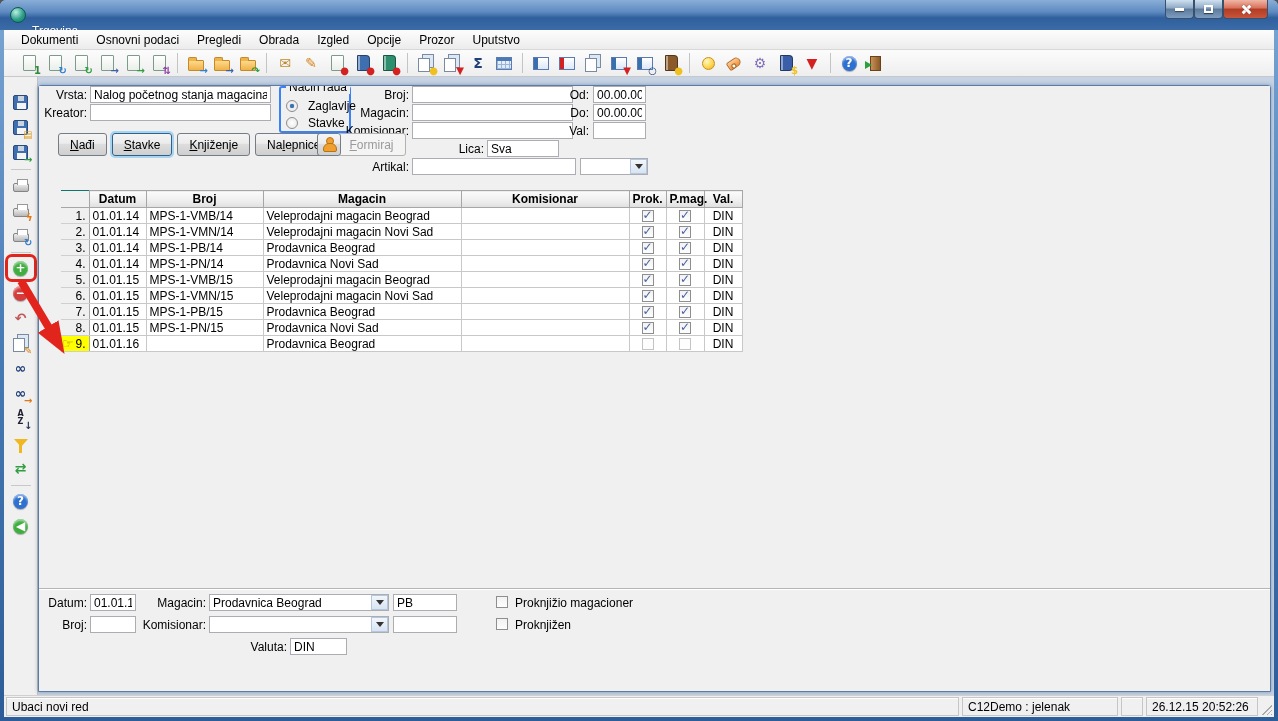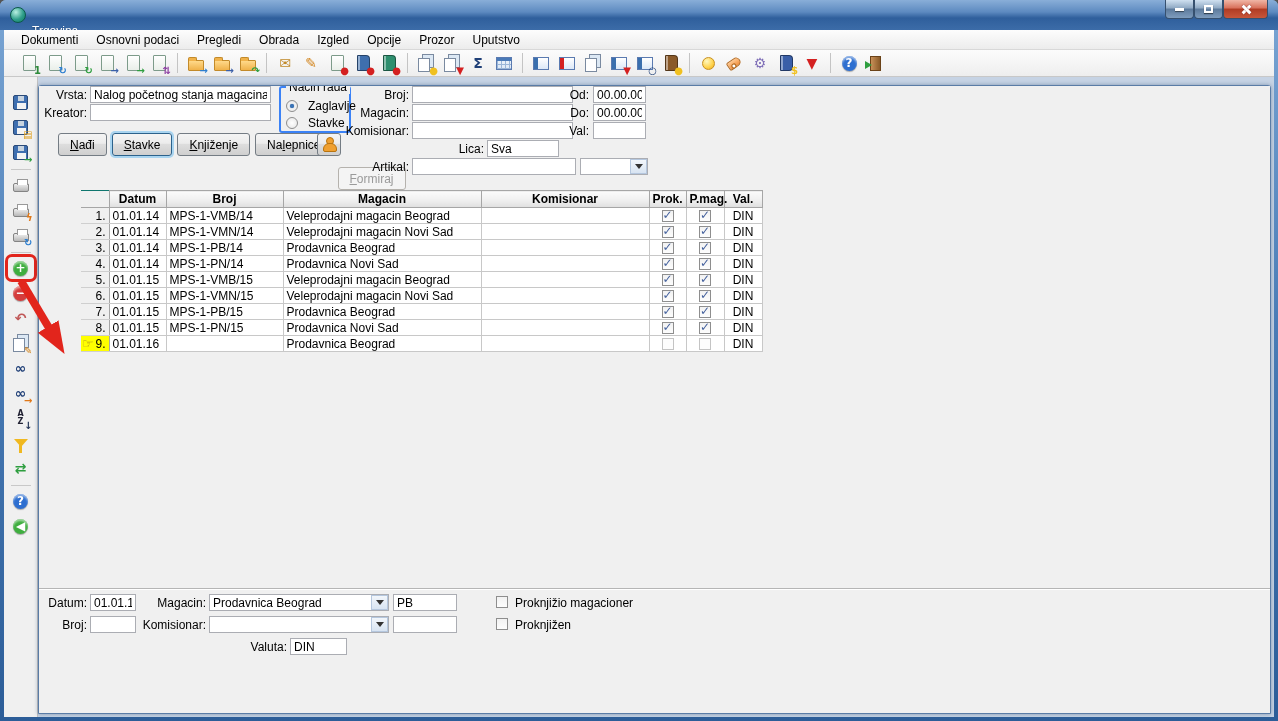--- a/index.html
+++ b/index.html
@@ -98,26 +98,26 @@
   .combo .cbtn i{width:0;height:0;border:4px solid transparent;border-top:5px solid #333;margin-top:4px;}
   .gb{position:absolute;border:2px solid #3b82f6;border-radius:3px;}
   .gb-title{position:absolute;top:-8px;left:5px;background:#f0f0f0;padding:0 3px;white-space:nowrap;}
   .radio-row{position:absolute;display:flex;align-items:center;gap:10px;white-space:nowrap;}
   .radio{width:12px;height:12px;border-radius:50%;border:1px solid #8e8e8e;background:radial-gradient(#ffffff,#e4e4e4);position:relative;flex:0 0 auto;}
   .radio.sel::after{content:"";position:absolute;left:3px;top:3px;width:4px;height:4px;border-radius:50%;background:#3a74b8;box-shadow:0 0 1px #1a4a88;}
   .btn{height:23px;padding:0 11px;font:12px "Liberation Sans",sans-serif;border:1px solid #747c84;border-radius:3px;
        background:linear-gradient(#f4f4f4,#ececec 45%,#dedede 46%,#cfcfcf);cursor:default;}
   .btn u{text-decoration:underline;}
   .btn.focused{border-color:#2c628b;box-shadow:0 0 0 2px #a8d4f0;}
-  .btn.disabled{color:#9a9a9a;border-color:#b5b2ad;background:#f4f4f4;box-shadow:none;margin-top:34px;}
+  .btn.disabled{color:#9a9a9a;border-color:#b5b2ad;background:#f4f4f4;box-shadow:none;}
   .pbtn{position:absolute;width:24px;height:23px;border:1px solid #747c84;border-radius:3px;display:flex;align-items:center;justify-content:center;
         background:linear-gradient(#f4f4f4,#ececec 45%,#dedede 46%,#cfcfcf);}
   #action-buttons{position:absolute;left:19px;top:47px;display:flex;gap:5px;}
   
-  table.grid-tbl{position:absolute;left:22px;top:104px;border-collapse:collapse;table-layout:fixed;width:681px;font:12px "Liberation Sans",sans-serif;background:#0f766e;margin-left:20px;}
+  table.grid-tbl{position:absolute;left:22px;top:104px;border-collapse:collapse;table-layout:fixed;width:681px;font:12px "Liberation Sans",sans-serif;background:#0f766e;}
   table.grid-tbl th{height:17px;padding:0 3px;font-weight:bold;text-align:center;
       background:linear-gradient(#fbfbfb,#eeeeee 60%,#dfdfdf);border:1px solid #a6a6a6;border-left:none;}
   table.grid-tbl th.corner{background:#f0f0f0;border:none;border-bottom:1px solid #a6a6a6;border-right:1px solid #a6a6a6;}
   table.grid-tbl td{height:16px;padding:0 3px;border-right:1px solid #c8c8c8;border-bottom:1px solid #c8c8c8;overflow:hidden;white-space:nowrap;background:#fff;}
   table.grid-tbl td.num{background:#f0f0f0;border-right:1px solid #a6a6a6;border-bottom:1px solid #cfcfcf;text-align:right;position:relative;}
   table.grid-tbl td.num.hl{background:#ffff00;}
   table.grid-tbl td.num .hand{position:absolute;left:1px;top:0;color:#b89a20;font-size:13px;}
   table.grid-tbl td.center{text-align:center;}
   .cb{display:inline-block;width:12px;height:12px;border:1px solid #8e8e8e;background:linear-gradient(#f2f2f2,#fdfdfd);position:relative;vertical-align:middle;}
   .cb.on::after{content:"✓";position:absolute;left:0px;top:-2px;font:bold 12px/12px "DejaVu Sans",sans-serif;color:#44619d;}
@@ -655,20 +655,27 @@
           <input class="tf" style="left: 354px; top: 530px; width: 64px;" value="">
           <span class="cb" style="position:absolute;left:457px;top:532px"></span>
           <span class="lbl" style="left:476px;top:532px;width:120px;text-align:left">Proknjižen</span>
 
           <span class="lbl" style="left:200px;top:554px;width:48px">Valuta:</span>
           <input class="tf center" style="left: 251px; top: 552px; width: 57px;" value="DIN">
         </div>
       </div>
     </div>
 
+    <div class="statusbar">
+      <div class="cell msg">Ubaci novi red</div>
+      <div class="cell s1">C12Demo : jelenak</div>
+      <div class="cell s2"></div>
+      <div class="cell s3">26.12.15 20:52:26</div>
+      <div class="grip"></div>
+    </div>
   </div>
 
   <svg class="annot" viewBox="0 0 1278 721">
     <defs>
       <marker id="ah" markerWidth="4" markerHeight="4" refX="2.4" refY="1.5" orient="auto">
         <path d="M0,0 L4,1.5 L0,3 Z" fill="#e2251c"></path>
       </marker>
     </defs>
     <line x1="21" y1="281" x2="58" y2="343" stroke="#e2251c" stroke-width="8" marker-end="url(#ah)"></line>
   </svg>

